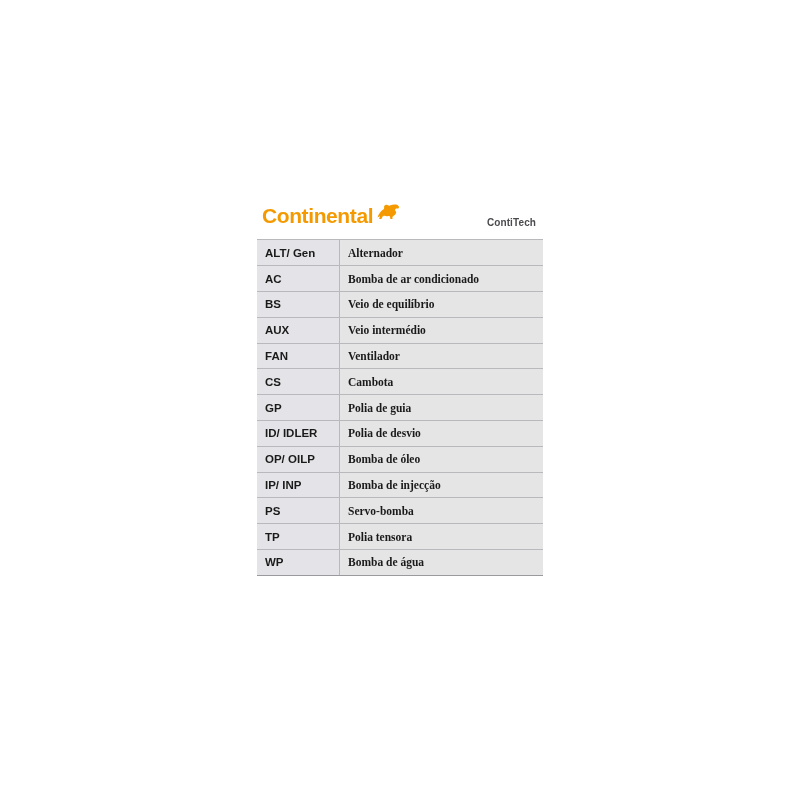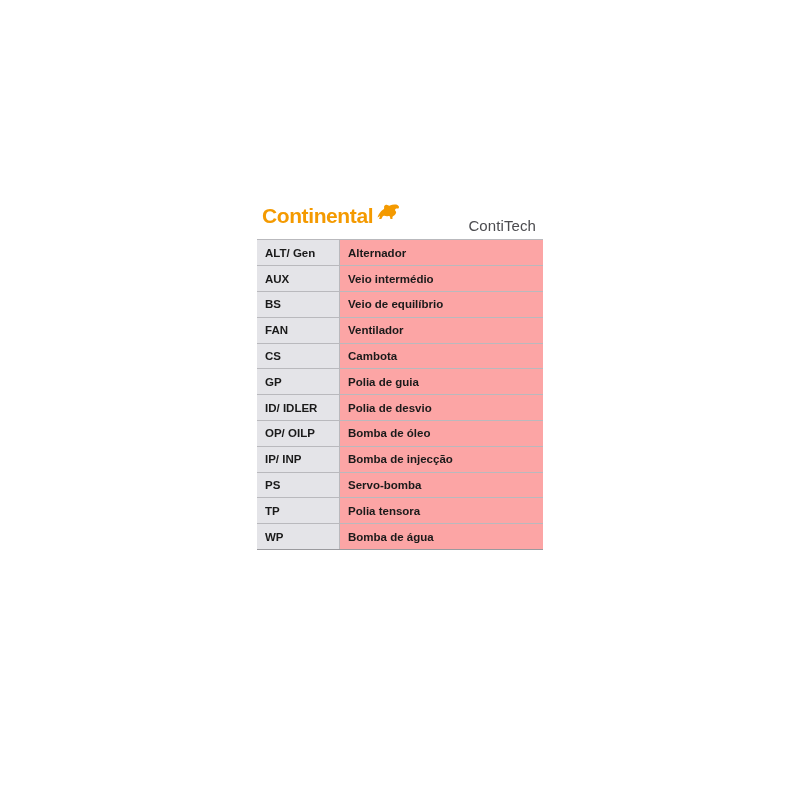--- a/index.html
+++ b/index.html
@@ -50,22 +50,22 @@
     color: #f49a00;
   }
   .brand-horse {
     margin-left: 2px;
     margin-top: -3px;
   }
   .brand-sub {
     position: absolute;
     right: 7px;
     top: 20px;
-    font-size: 15px;
-    font-weight: normal;
+    font-size: 10px;
+    font-weight: bold;
     color: #4b4b4f;
     letter-spacing: 0.1px;
   }
   
   table.legend-table {
     border-collapse: collapse;
     width: 286px;
     table-layout: fixed;
   }
   table.legend-table tr {
@@ -83,23 +83,24 @@
   }
   td.abbr {
     width: 74px;
     background: #e4e4e8;
     font-weight: bold;
     font-size: 11.5px;
     color: #111114;
     border-right: 1px solid #b9b9bd;
   }
   td.desc {
-    background: #fca5a5;
+    background: #e5e5e5;
     font-weight: bold;
     color: #1a1a1a;
+    font-family: Liberation Serif, serif;
   }
 </style>
 </head>
 <body>
 
 <div class="page">
 
   <div class="legend-card">
 
     <div class="brand-header">
@@ -114,26 +115,30 @@
       <span class="brand-sub">ContiTech</span>
     </div>
 
     <table class="legend-table">
       <tbody>
         <tr>
           <td class="abbr">ALT/ Gen</td>
           <td class="desc">Alternador</td>
         </tr>
         <tr>
-          <td class="abbr">AUX</td>
-          <td class="desc">Veio intermédio</td>
+          <td class="abbr">AC</td>
+          <td class="desc">Bomba de ar condicionado</td>
         </tr>
         <tr>
           <td class="abbr">BS</td>
           <td class="desc">Veio de equilíbrio</td>
+        </tr>
+        <tr>
+          <td class="abbr">AUX</td>
+          <td class="desc">Veio intermédio</td>
         </tr>
         <tr>
           <td class="abbr">FAN</td>
           <td class="desc">Ventilador</td>
         </tr>
         <tr>
           <td class="abbr">CS</td>
           <td class="desc">Cambota</td>
         </tr>
         <tr>

